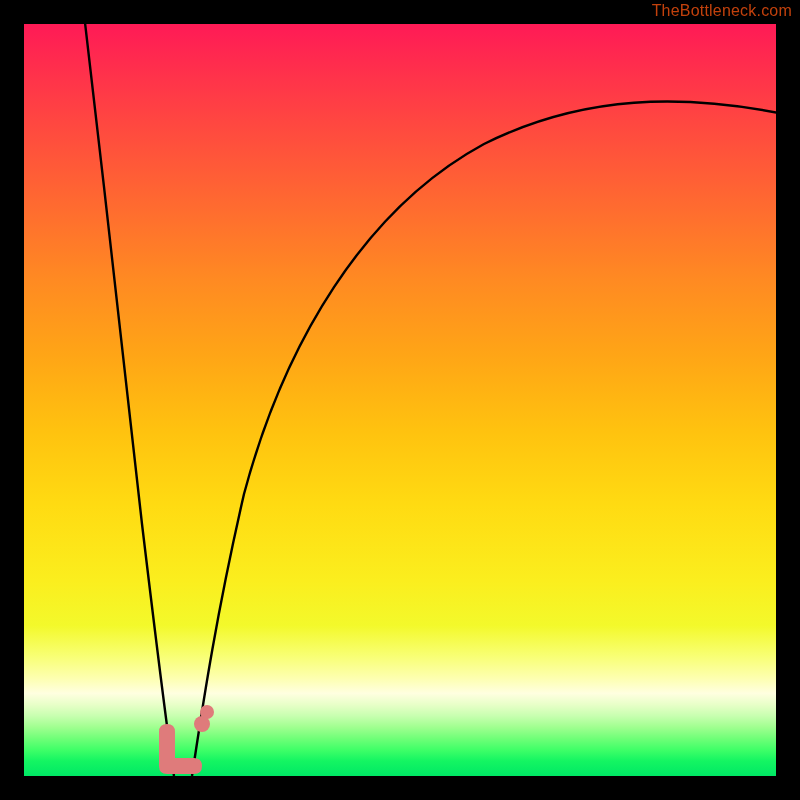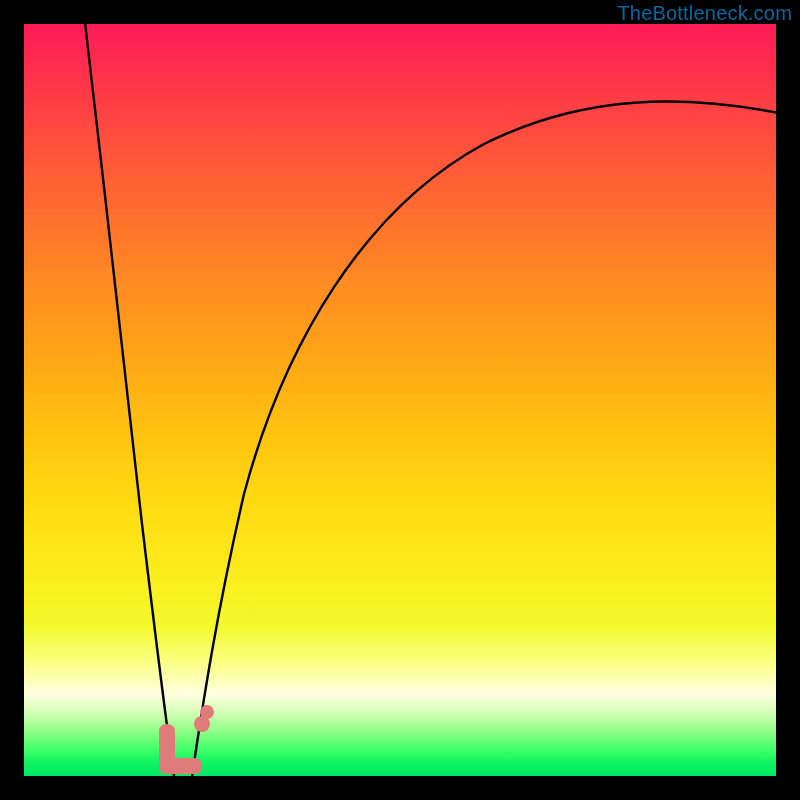--- a/index.html
+++ b/index.html
@@ -53,22 +53,22 @@
     );
   }
   svg.curve {
     position: absolute;
     inset: 0;
   }
   .watermark {
     position: absolute;
     top: 2px;
     right: 8px;
-    color: #0369a1;
-    font-size: 20px;
+    color: #c2410c;
+    font-size: 16px;
     letter-spacing: 0.2px;
     font-weight: 400;
   }
 </style>
 </head>
 <body>
 
 <div class="frame">
   <div class="plot">
     <div class="gradient"></div>

